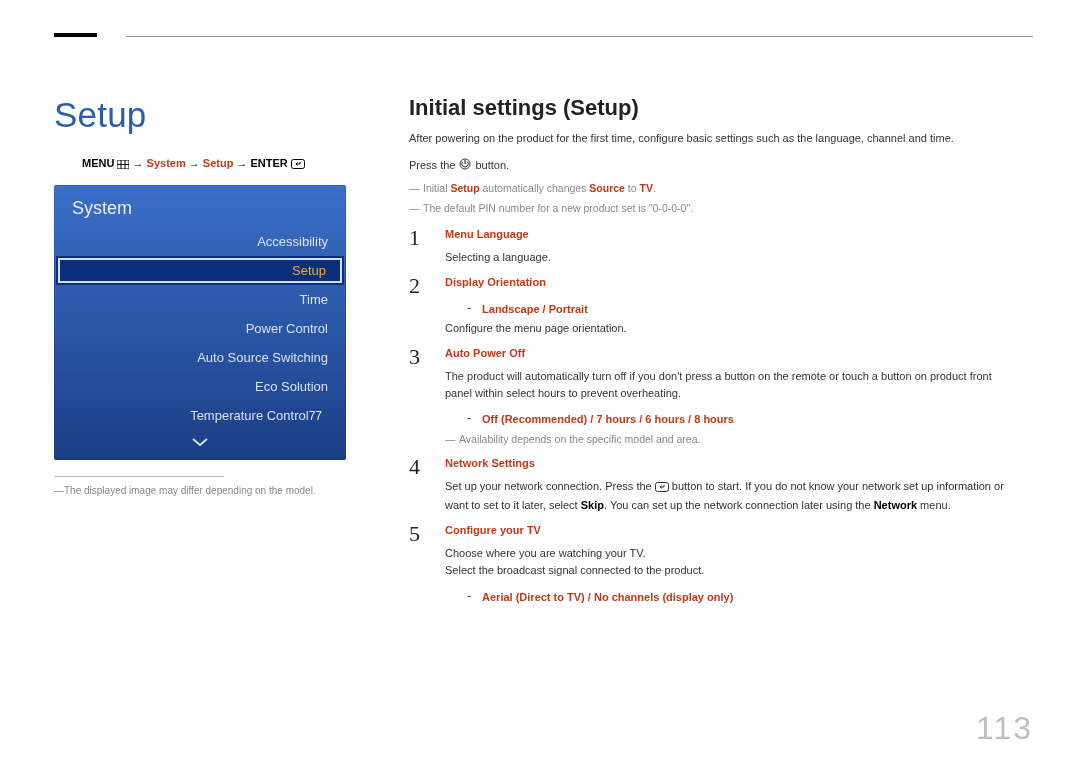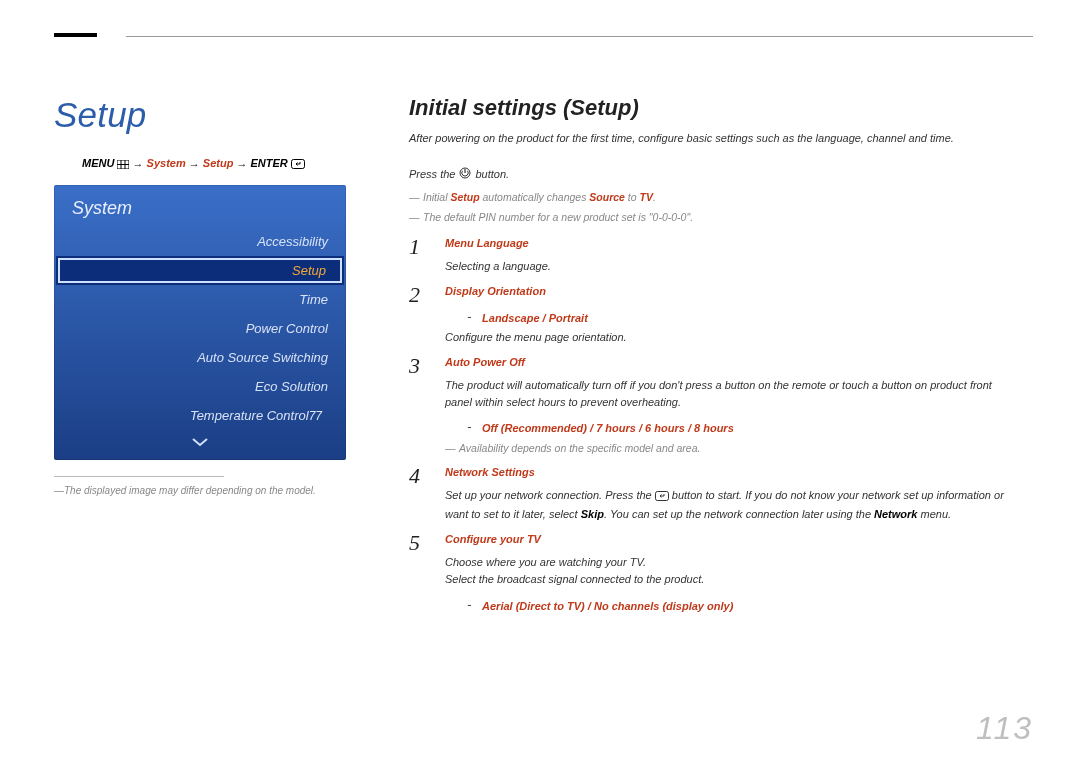--- a/index.html
+++ b/index.html
@@ -1,17 +1,17 @@
 <!DOCTYPE html>
 <html><head>
 <meta charset="utf-8">
 <style>
   * { box-sizing: border-box; margin: 0; padding: 0; }
   html, body { width: 1080px; height: 763px; font-family: Arial, Helvetica, sans-serif; background:#fff; color:#222; }
-  .page { position: relative; width:1080px; height:763px; padding: 33px 60px 40px 54px; font-style: italic; }
+  .page { position: relative; width:1080px; height:763px; padding: 33px 60px 40px 54px; }
   .topmark { position:absolute; left:54px; top:33px; width:43px; height:4px; background:#000; }
   .toprule { position:absolute; left:126px; right:47px; top:36px; height:1px; background:#999; }
   .columns { display:flex; gap:55px; margin-top:62px; }
   .left { width:300px; flex:0 0 300px; }
   .right { flex:1 1 auto; padding-right:8px; }
 
   .title-left { font-size:35px; font-weight:300; color:#2c5daa; margin-bottom:22px; letter-spacing:0.2px; font-weight:600; font-family: Arial, sans-serif;}
   .title-left { font-weight:400; }
   .left .crumb { font-size:11px; font-weight:bold; color:#000; margin-bottom:14px;margin-left:28px; }
   .crumb .hl { color:#c03a1a; font-weight:bold; }
@@ -25,21 +25,21 @@
   .menu-item.selected::before { content:""; position:absolute; inset:2px 2px 2px 2px; border:2px solid #cfe0ff; pointer-events:none; }
   .menu-item .val { font-size:12px; color:#e2e9f8; padding-right:6px; }
   .menu-chevron { text-align:center; padding:4px 0 2px 0; color:#cfe0ff; }
   .menu-chevron svg { width:18px; height:12px; }
 
   .thinrule { border:none; border-top:1px solid #bbb; margin-top:16px; margin-bottom:8px; width:170px; }
   .disclaimer { font-size:10px; color:#888; }
   .disclaimer .dash { display:inline-block; width:10px; text-align:left; }
 
   .title-right { font-size:22px; font-weight:bold; color:#222; margin-bottom:10px; }
-  .intro { font-size:11px; color:#333; margin-bottom:20px; line-height:1.45; }
+  .intro { font-size:11px; color:#333; margin-bottom:11px; line-height:1.45; }
   .pressline { display:flex; align-items:center; gap:4px; margin-bottom:6px; }
   .note { font-size:10.5px; color:#888; margin-bottom:4px; line-height:1.5; }
   .note .dash { display:inline-block; width:14px; text-align:left; }
   .note .hl { color:#c03a1a; font-weight:bold; }
 
   .step-list { list-style:none; margin-top:10px; }
   .step { display:flex; gap:18px; margin-bottom:8px; }
   .step-num { font-size:22px; font-weight:300; color:#222; width:18px; flex:0 0 18px; line-height:1; padding-top:1px; font-family: Georgia, 'Times New Roman', serif; }
   .step-body { flex:1; font-size:11px; color:#333; line-height:1.55; }
   .step-title { font-size:11px; font-weight:bold; color:#c03a1a; margin-bottom:6px; display:block; }

